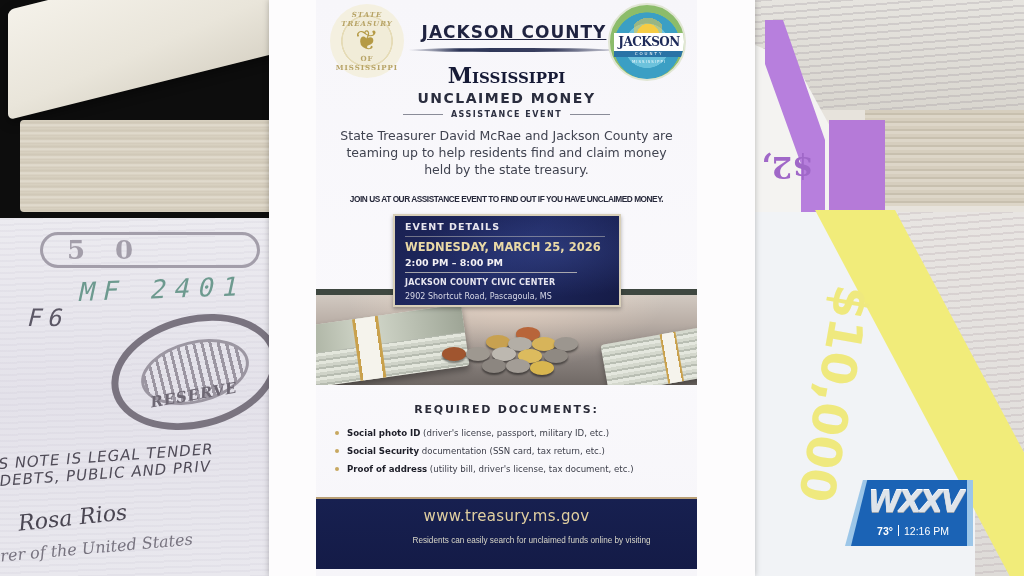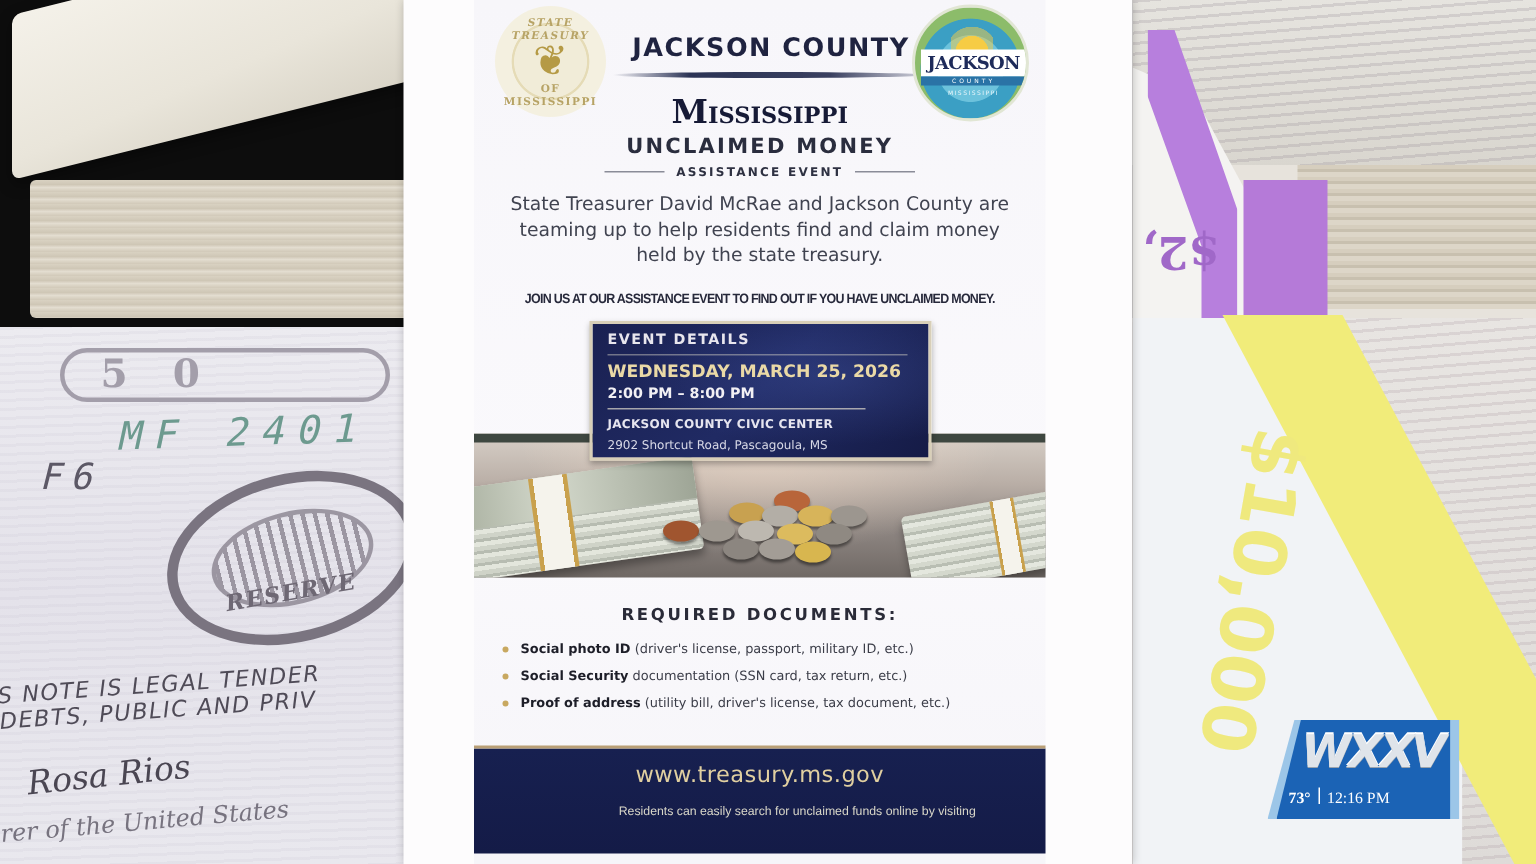--- a/index.html
+++ b/index.html
@@ -153,20 +153,21 @@
     position: absolute; width: 100%; text-align: center; font-family: "DejaVu Serif", serif;
     font-size: 7px; color: #b7a365; letter-spacing: 1px; font-weight: bold;
   }
   .seal-ring-text.top { top: 6px; font-style: italic; }
   .seal-ring-text.bottom { bottom: 6px; }
 
   .title-county {
     position: absolute; left: 100px; top: 22px; width: 196px; text-align: center;
     font-family: "DejaVu Sans", sans-serif; font-weight: bold; font-size: 17px; color: #1f2340;
     letter-spacing: 1px;
+    text-decoration: underline;
   }
   .title-swoosh {
     position: absolute; left: 92px; top: 48px; width: 208px; height: 4px;
     background: linear-gradient(90deg, rgba(31,35,64,0), #2b3355 25%, #3a4060 70%, rgba(58,64,96,.2));
     border-radius: 50%;
   }
   .logo-jackson {
     position: absolute; left: 292px; top: 3px; width: 78px; height: 78px; border-radius: 50%;
     background: radial-gradient(circle at 50% 55%, #6cc2dc 0 40%, #3b9fc4 41% 60%, #8cbc6a 61% 80%, #5f9d4c 81%);
     border: 2px solid #e1e6d4;
@@ -335,22 +336,22 @@
     background: #1b63b5;
     clip-path: polygon(14% 0, 100% 0, 100% 100%, 0 100%);
   }
   .bug-logo {
     position: absolute; left: 20px; top: 4px; width: 100px; text-align: center;
     font-family: "DejaVu Sans", sans-serif; font-weight: bold; font-style: italic; font-size: 30px;
     letter-spacing: -2px; color: #dfe4ea;
     text-shadow: 0 1px 0 #9aa3ad, 0 -1px 0 #ffffff;
   }
   .bug-info {
-    position: absolute; left: 14px; top: 45px; width: 108px; 
-    font-family: Liberation Serif, serif; font-size: 10.5px; color: #ffffff;
+    position: absolute; left: 14px; top: 45px; width: 108px; text-align: center;
+    font-family: Liberation Sans, sans-serif; font-size: 10.5px; color: #ffffff;
   }
   .bug-temp { font-weight: bold; }
   .bug-sep { display: inline-block; width: 1px; height: 11px; background: #ffffff; vertical-align: -1px; margin: 0 5px; }
 </style>
 </head>
 <body>
 
 <div class="bg-left">
   <div class="bill-top"></div>
   <div class="bill-stack"></div>

